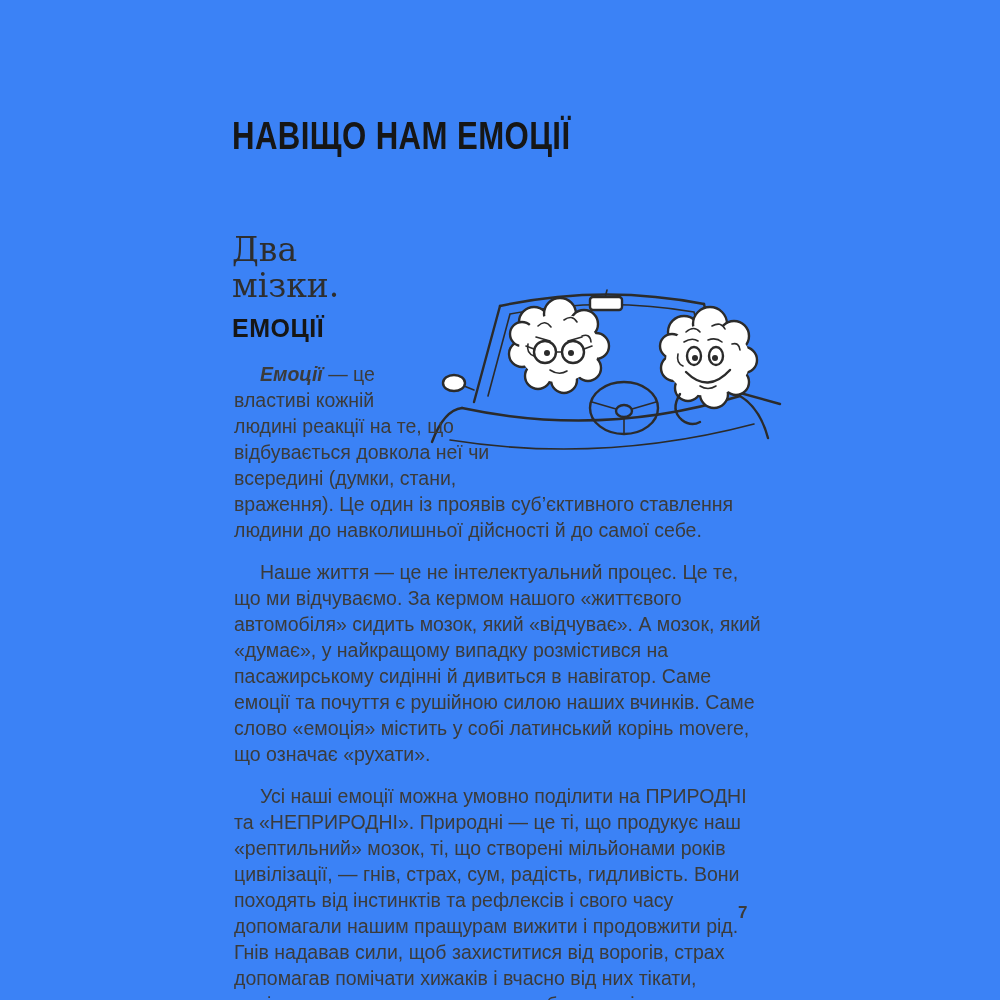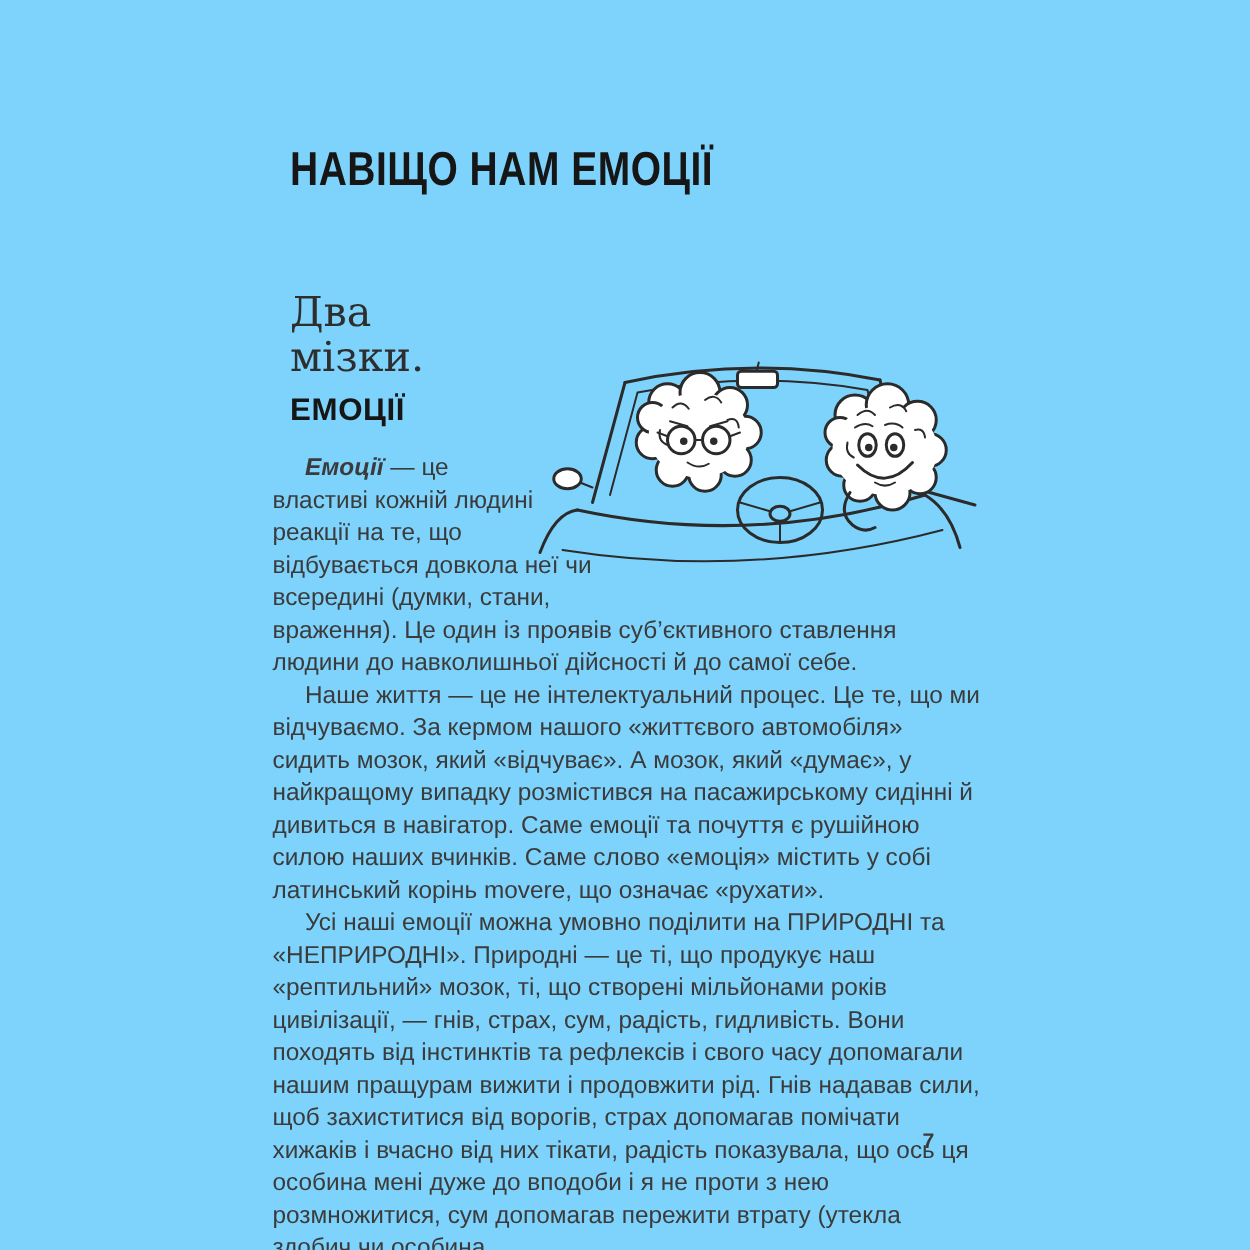--- a/index.html
+++ b/index.html
@@ -1,31 +1,31 @@
 <!DOCTYPE html>
 <html><head>
 <meta charset="utf-8">
 <style>
   html,body{margin:0;padding:0;background:#ffffff;}
-  .page{position:relative;width:1000px;height:1000px;background:#7dd3fc;overflow:hidden;
+  .page{position:relative;width:1000px;height:1000px;background:#3b82f6;overflow:hidden;
         font-family:"Liberation Sans",sans-serif;color:#3b3b3b;}
   .content{position:absolute;left:218px;top:116px;width:566px;}
   .title{margin:0 0 0 14px;font-family:"Liberation Sans",sans-serif;font-weight:800;
          font-size:38px;line-height:1.1;color:#161616;letter-spacing:0.5px;
          transform:scaleX(0.82);transform-origin:left center;white-space:nowrap;}
   .section{margin-top:74px;}
   .illus{float:right;width:362px;height:196px;margin:38px 0 6px 10px;
          shape-outside:polygon(0% 18%, 100% 18%, 100% 100%, 42% 100%, 16% 68%, 0% 55%);
          shape-margin:10px;}
   .illus svg{display:block;width:362px;height:196px;}
   .script{margin:0 0 6px 14px;font-family:"DejaVu Serif",serif;
           font-size:33px;line-height:1.1;color:#2e2e2e;}
   .subhead{margin:10px 0 18px 14px;font-family:"Liberation Sans",sans-serif;font-weight:800;
            font-size:25px;letter-spacing:0.5px;color:#161616;}
-  .para{margin:0;font-size:19.5px;line-height:26px;text-indent:26px;color:#3b3b3b;
+  .para{margin:16px;font-size:19.5px;line-height:26px;text-indent:26px;color:#3b3b3b;
         text-align:left;}
   .para .lead{font-weight:700;font-style:italic;}
   .pagenum{position:absolute;left:738px;top:903px;font-weight:700;font-size:17px;color:#3b3b3b;}
   .ln{fill:none;stroke:#2b2b2b;stroke-width:2.4;stroke-linecap:round;stroke-linejoin:round;}
   .lnthin{fill:none;stroke:#2b2b2b;stroke-width:1.6;stroke-linecap:round;}
   .blob{fill:#ffffff;stroke:#2b2b2b;stroke-width:2.4;}
   .erase{fill:#ffffff;stroke:none;}
   .dot{fill:#2b2b2b;stroke:none;}
 </style>
 </head>

